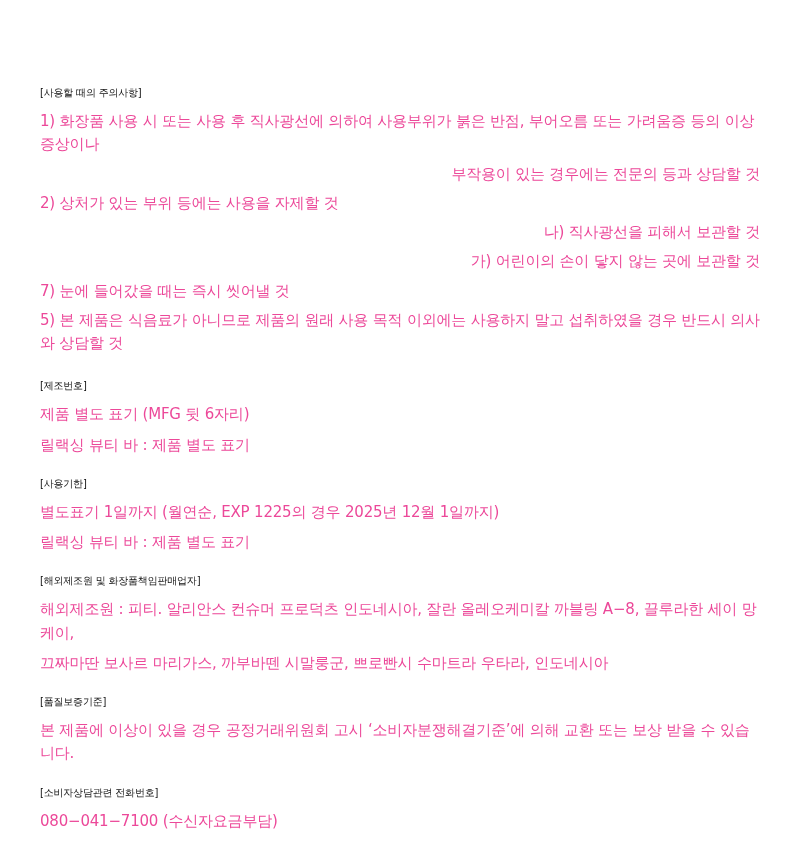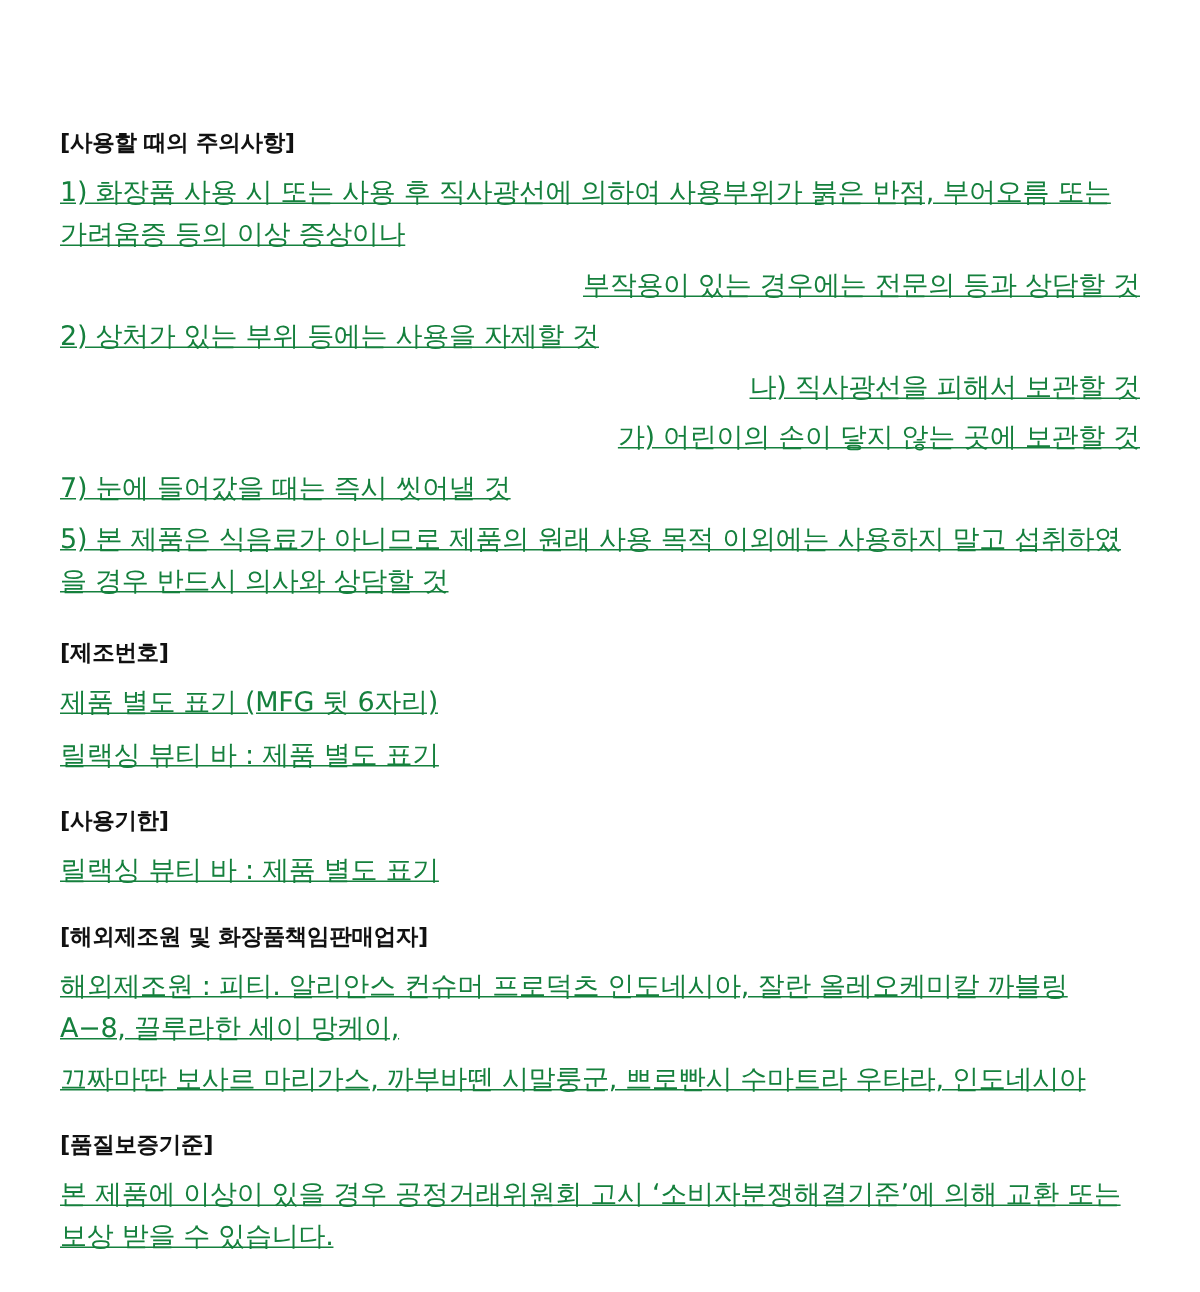--- a/index.html
+++ b/index.html
@@ -18,33 +18,32 @@
     width: 800px;
     min-height: 861px;
     box-sizing: border-box;
     padding: 86px 40px 30px 40px;
     background: #ffffff;
   }
   .section {
     margin-bottom: 18px;
   }
   .section-heading {
-    font-size: 15px;
-    font-weight: bold;
+    font-size: 10px;
+    font-weight: normal;
     color: #111111;
     margin: 0 0 10px 0;
     letter-spacing: -0.2px;
   }
   .line {
-    font-size: 18px;
+    font-size: 15px;
     line-height: 1.55;
-    color: #15803d;
+    color: #ec4899;
     margin: 0 0 7px 0;
     letter-spacing: -0.2px;
-    text-decoration: underline;
   }
   .line.indent-1 {
     padding-left: 30px;
     text-align: right;
   }
   .warn-list .line {
     margin-bottom: 6px;
   }
   .gap-lg { margin-bottom: 24px; }
   .gap-md { margin-bottom: 20px; }
@@ -72,20 +71,21 @@
     <div class="section-heading">[제조번호]</div>
     <div class="block-lines">
       <p class="line">제품 별도 표기 (MFG 뒷 6자리)</p>
       <p class="line">릴랙싱 뷰티 바 : 제품 별도 표기</p>
     </div>
   </div>
 
   <div class="section gap-md">
     <div class="section-heading">[사용기한]</div>
     <div class="block-lines">
+      <p class="line">별도표기 1일까지 (월연순, EXP 1225의 경우 2025년 12월 1일까지)</p>
       <p class="line">릴랙싱 뷰티 바 : 제품 별도 표기</p>
     </div>
   </div>
 
 
   <div class="section gap-md">
     <div class="section-heading">[해외제조원 및 화장품책임판매업자]</div>
     <div class="block-lines">
       <p class="line">해외제조원 : 피티. 알리안스 컨슈머 프로덕츠 인도네시아, 잘란 올레오케미칼 까블링 A−8, 끌루라한 세이 망케이,</p>
       <p class="line">끄짜마딴 보사르 마리가스, 까부바뗀 시말룽군, 쁘로빤시 수마트라 우타라, 인도네시아</p>
@@ -94,15 +94,18 @@
 
   <div class="section gap-md">
     <div class="section-heading">[품질보증기준]</div>
     <div class="block-lines">
       <p class="line">본 제품에 이상이 있을 경우 공정거래위원회 고시 ‘소비자분쟁해결기준’에 의해 교환 또는 보상 받을 수 있습니다.</p>
     </div>
   </div>
 
   <div class="section">
     <div class="section-heading">[소비자상담관련 전화번호]</div>
+    <div class="block-lines">
+      <p class="line">080−041−7100 (수신자요금부담)</p>
+    </div>
   </div>
 
 </div>
 
 </body></html>

